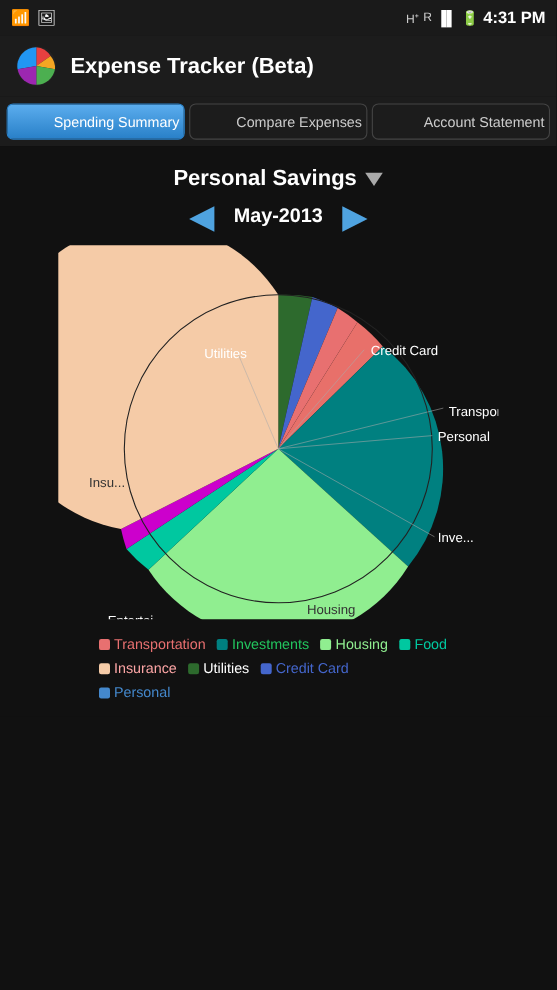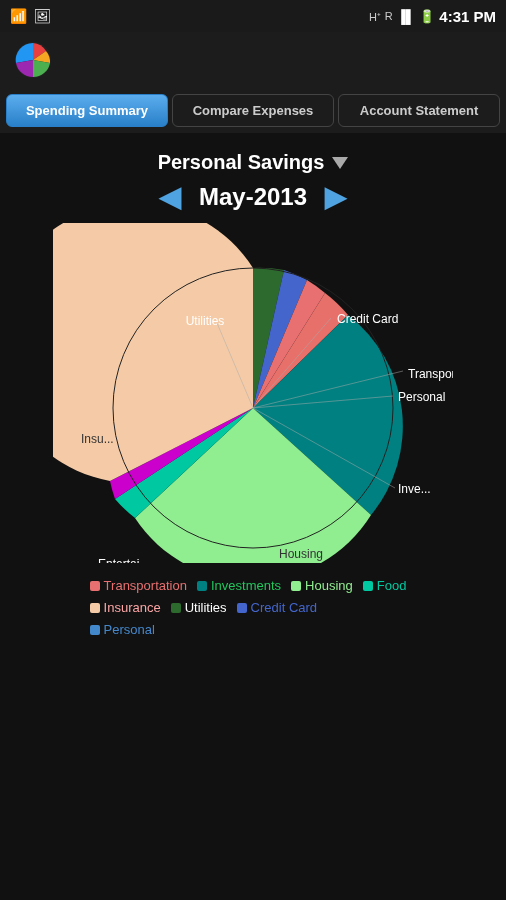--- a/index.html
+++ b/index.html
@@ -55,25 +55,25 @@
 
     
     .tabs {
       display: flex;
       background: #1c1c1c;
       padding: 6px 6px;
       gap: 4px;
     }
     .tab {
       flex: 1;
-      text-align: center;
+      text-align: right;
       padding: 8px 4px;
       border-radius: 6px;
       font-size: 13px;
-      font-weight: bold;
+      font-weight: normal;
       cursor: pointer;
       border: 1px solid #444;
       color: #ccc;
       background: transparent;
     }
     .tab.active {
       background: linear-gradient(180deg, #5badee 0%, #2980c8 100%);
       color: #fff;
       border-color: #2980c8;
     }
@@ -113,21 +113,21 @@
       gap: 18px;
       margin: 6px 0 10px 0;
     }
     .nav-arrow {
       font-size: 28px;
       color: #4fa3e0;
       cursor: pointer;
       font-weight: bold;
     }
     .date-label {
-      font-size: 24px;
+      font-size: 18px;
       color: #fff;
       font-weight: bold;
     }
 
     
     .pie-container {
       position: relative;
       width: 400px;
       height: 340px;
       margin: 0 auto;
@@ -191,20 +191,21 @@
     <path d="M19,19 L19,2 A17,17 0 0,1 32,10 Z" fill="#e84040"></path>
 
     <path d="M19,19 L32,10 A17,17 0 0,1 36,22 Z" fill="#f5a623"></path>
 
     <path d="M19,19 L36,22 A17,17 0 0,1 19,36 Z" fill="#4CAF50"></path>
 
     <path d="M19,19 L2,22 A17,17 0 0,1 19,2 Z" fill="#2196F3"></path>
 
     <path d="M19,19 L19,36 A17,17 0 0,1 2,22 Z" fill="#9C27B0"></path>
   </svg>
+  <span class="app-title">Expense Tracker (Beta)</span>
 </div>
 
 <div class="tabs">
   <div class="tab active">Spending Summary</div>
   <div class="tab">Compare Expenses</div>
   <div class="tab">Account Statement</div>
 </div>
 
 <div class="main-content">
   <div class="chart-section">

